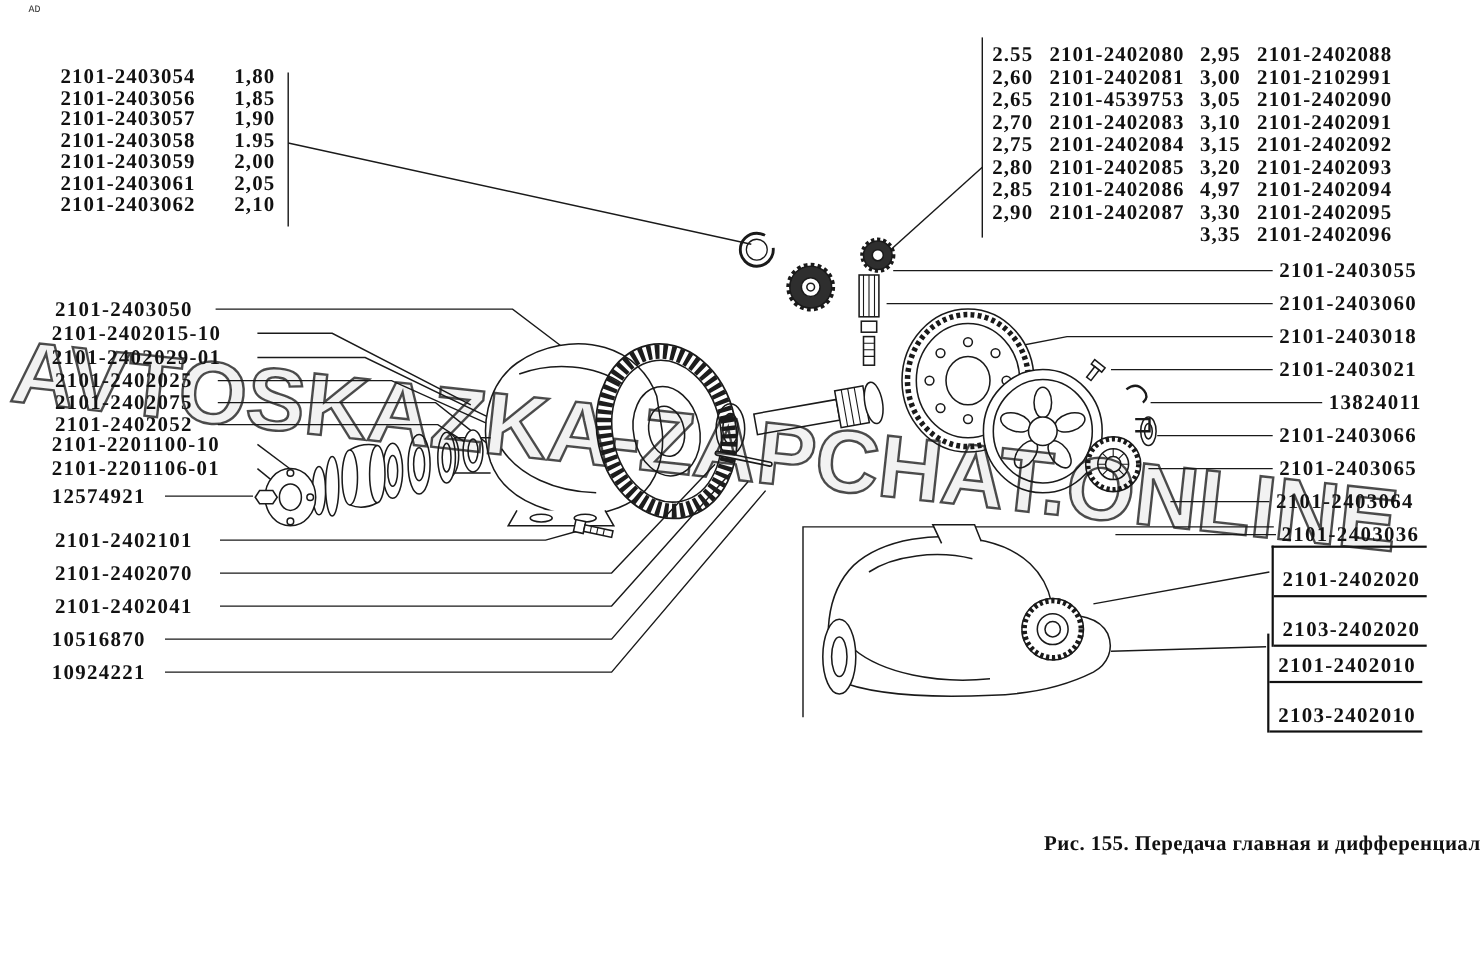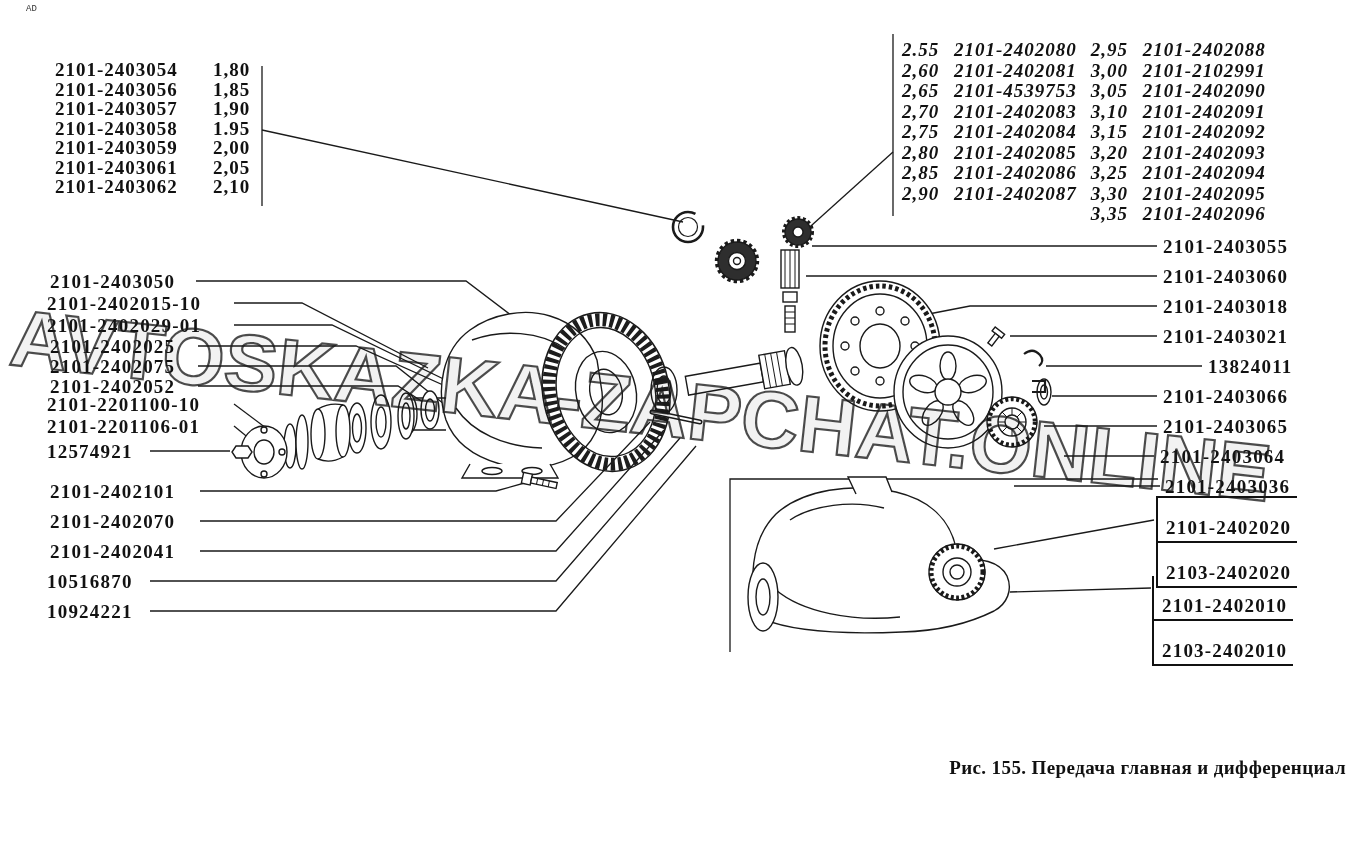--- a/index.html
+++ b/index.html
@@ -15,21 +15,21 @@
     font-weight:700; font-size:19px; letter-spacing:1.2px; color:#121212;
   }
 
   
   .table-left { position:absolute; left:55px; top:60px; z-index:3;text-decoration:underline; }
   .table-left .trow { line-height:19.5px; font-weight:700; font-size:19px; letter-spacing:1px; white-space:nowrap; }
   .table-left .pn { display:inline-block; min-width:152px; }
   .table-left .sz { display:inline-block; margin-left:6px; }
 
   .table-right { position:absolute; left:902px; top:40px; z-index:3; display:flex; align-items:flex-start; gap:14px; }
-  .table-right .tcol { display:flex; flex-direction:column;font-style:italic; }
+  .table-right .tcol { display:flex; flex-direction:column; }
   .table-right .trow { line-height:20.5px; font-weight:700; font-size:19px; letter-spacing:1px; white-space:nowrap; }
   .table-right .sz { display:inline-block; min-width:46px; }
   .table-right .pn { display:inline-block; margin-left:6px; }
 
   
   .grp { position:absolute; z-index:3; border-left:2.5px solid #111; }
   .grp .grow {
     font-weight:700; font-size:19px; letter-spacing:1.2px; white-space:nowrap;
     padding:19px 6px 2px 8px; border-bottom:2px solid #111;
   }
@@ -286,21 +286,21 @@
     <div class="trow"><span class="sz">2,85</span><span class="pn">2101-2402086</span></div>
     <div class="trow"><span class="sz">2,90</span><span class="pn">2101-2402087</span></div>
   </div>
   <div class="tcol">
     <div class="trow"><span class="sz">2,95</span><span class="pn">2101-2402088</span></div>
     <div class="trow"><span class="sz">3,00</span><span class="pn">2101-2102991</span></div>
     <div class="trow"><span class="sz">3,05</span><span class="pn">2101-2402090</span></div>
     <div class="trow"><span class="sz">3,10</span><span class="pn">2101-2402091</span></div>
     <div class="trow"><span class="sz">3,15</span><span class="pn">2101-2402092</span></div>
     <div class="trow"><span class="sz">3,20</span><span class="pn">2101-2402093</span></div>
-    <div class="trow"><span class="sz">3,25</span><span class="pn">2101-2402094</span></div>
+    <div class="trow"><span class="sz">4,97</span><span class="pn">2101-2402094</span></div>
     <div class="trow"><span class="sz">3,30</span><span class="pn">2101-2402095</span></div>
     <div class="trow"><span class="sz">3,35</span><span class="pn">2101-2402096</span></div>
   </div>
 </div>
 
 <div class="lbl" style="left:50px;top:271px">2101-2403050</div>
 <div class="lbl" style="left:47px;top:293px">2101-2402015-10</div>
 <div class="lbl" style="left:47px;top:315px">2101-2402029-01</div>
 <div class="lbl" style="left:50px;top:336px">2101-2402025</div>
 <div class="lbl" style="left:50px;top:356px">2101-2402075</div>

